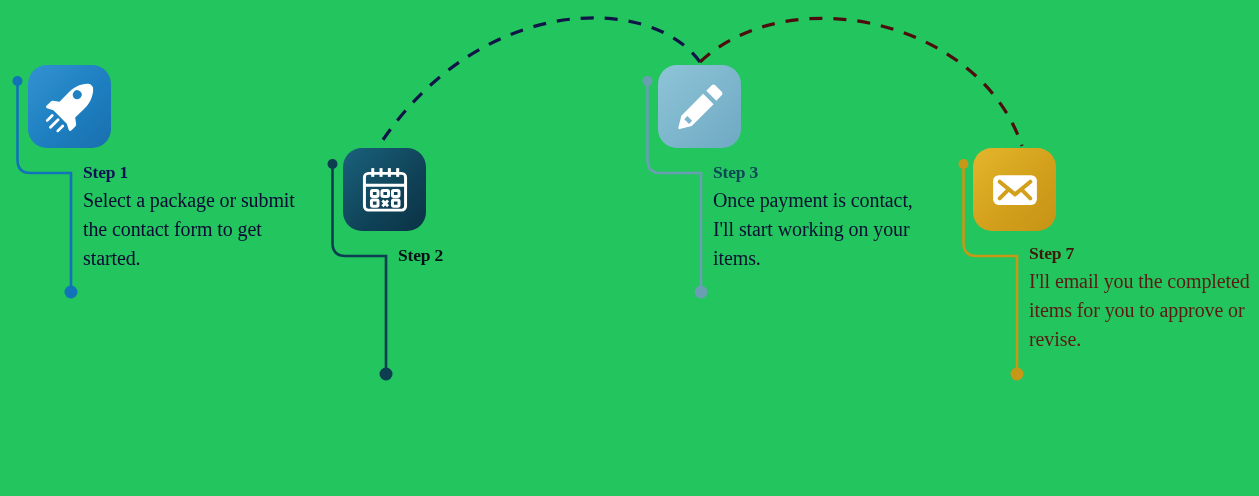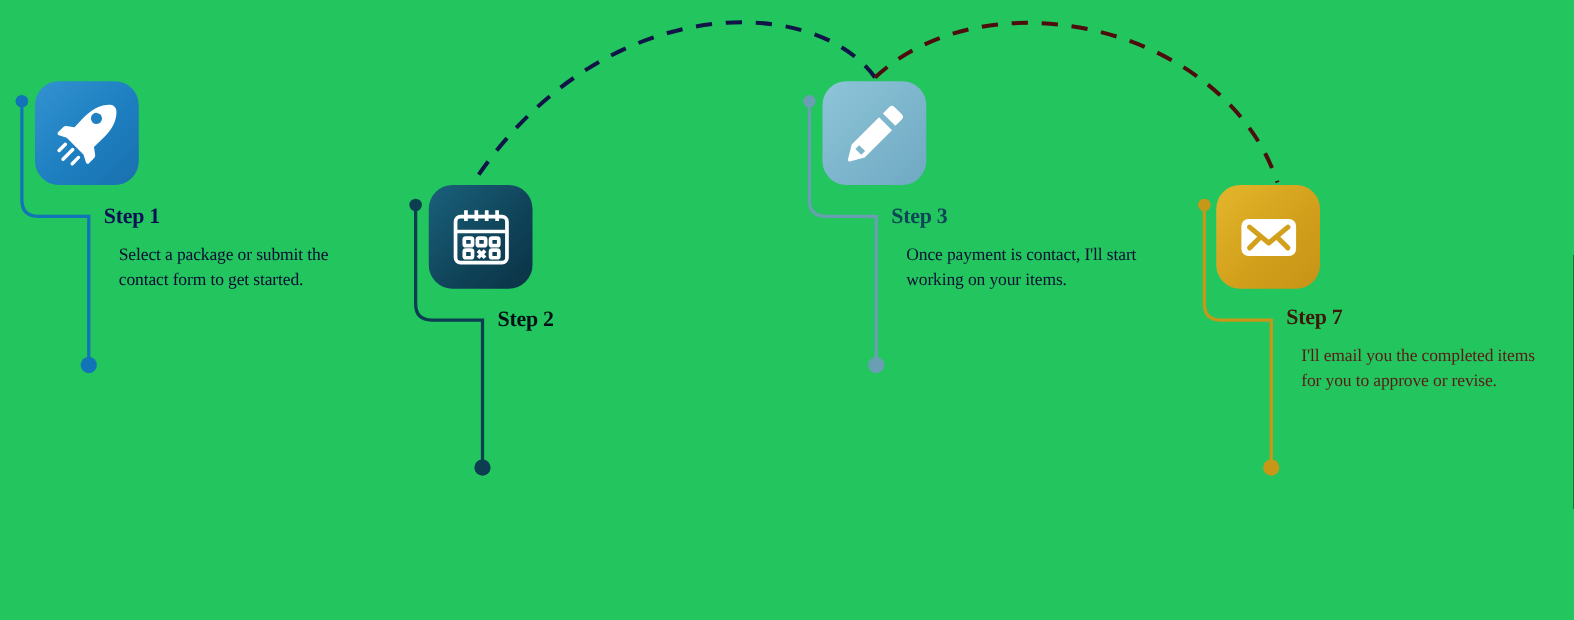--- a/index.html
+++ b/index.html
@@ -47,24 +47,24 @@
   }
   .step-head {
     font-size: 17.5px;
     font-weight: bold;
     line-height: 1.12;
     letter-spacing: -0.2px;
     margin: 0 0 3px 0;
     white-space: nowrap;
   }
   .step-body {
-    font-size: 14px;
+    font-size: 20px;
     line-height: 1.46;
     letter-spacing: -0.1px;
-    margin: 12px;
+    margin: 0;
   }
 
   
   #step1 { left: 0px; top: 0px; }
   #step1 .icon-tile { left: 28px; top: 65px; background: linear-gradient(135deg,#3392d1 0%,#1d7fc0 55%,#1a6fae 100%); }
   #step1 .text-block { left: 83px; top: 163px; }
   #step1 .step-head { color: #0c1154; }
   #step1 .step-body { color: #0a0a33; }
 
   

